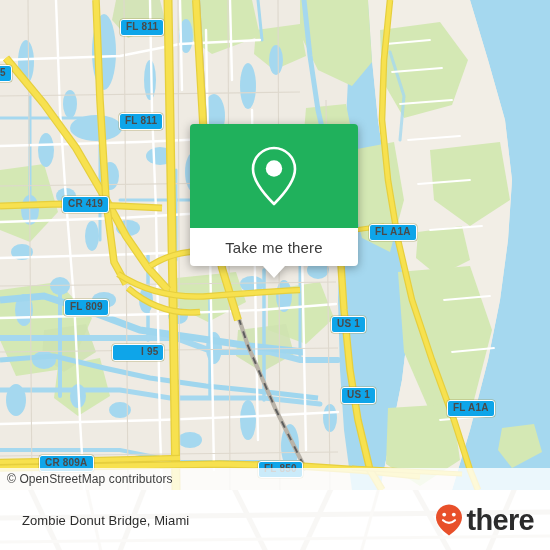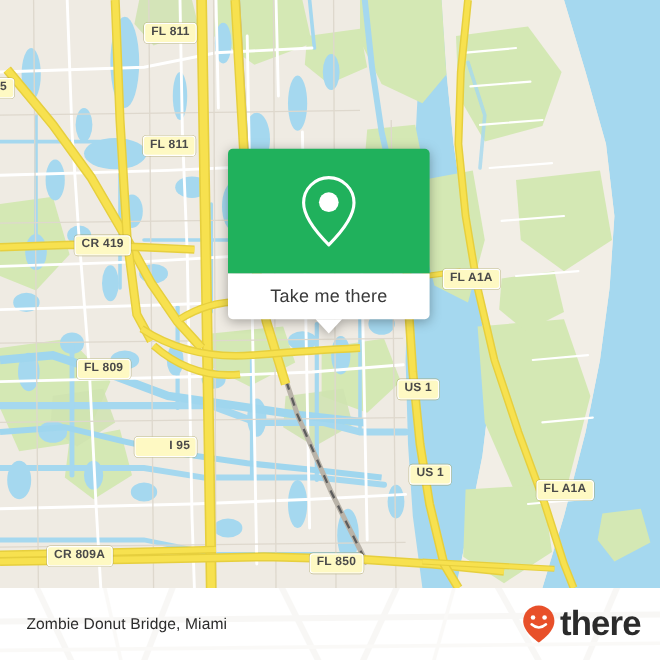--- a/index.html
+++ b/index.html
@@ -16,21 +16,21 @@
     position: absolute; left: 0; top: 0;
     width: 550px; height: 490px;
     background: #efebe3;
     overflow: hidden;
   }
   .layer { position: absolute; left: 0; top: 0; width: 550px; height: 490px; }
 
   
   .shield {
     position: absolute;
-    background: #fef9c3;
+    background: #0ea5e9;
     border: 1.5px solid #ffffff;
     border-radius: 3px;
     color: #4a4a4a;
     font-size: 10px;
     font-weight: bold;
     letter-spacing: .2px;
     padding: 2px 5px 3px 5px;
     line-height: 10px;
     white-space: nowrap;
     box-shadow: 0 0 0 0.5px rgba(150,140,60,.55);
@@ -330,40 +330,43 @@
       </g>
     </svg>
 
     <div class="shield" style="left:120px; top:19px;">FL 811</div>
     <div class="shield" style="left:-6px;  top:65px;">5</div>
     <div class="shield" style="left:119px; top:113px;">FL 811</div>
     <div class="shield" style="left:62px;  top:196px;">CR 419</div>
     <div class="shield" style="left:64px;  top:264px;margin-top:35px;">FL 809</div>
     <div class="shield" style="left:369px; top:224px;">FL A1A</div>
     <div class="shield" style="left:331px; top:316px;">US 1</div>
-    <div class="shield" style="left:112px; top:364px;padding-left:28px;">I 95</div>
+    <div class="shield" style="left:112px; top:344px;padding-left:28px;">I 95</div>
     <div class="shield" style="left:341px; top:387px;">US 1</div>
     <div class="shield" style="left:447px; top:400px;">FL A1A</div>
     <div class="shield" style="left:39px;  top:455px;">CR 809A</div>
     <div class="shield" style="left:258px; top:461px;text-align:center;">FL 850</div>
 
     <div id="popup">
       <div id="popup-head">
         <svg width="52" height="64" viewBox="0 0 52 64">
           <path d="M26,4 C14.4,4 5,13.4 5,25 C5,38.5 19,53 26,60
                    C33,53 47,38.5 47,25 C47,13.4 37.6,4 26,4 Z" fill="none" stroke="#ffffff" stroke-width="2.6" stroke-linejoin="round"></path>
           <circle cx="26" cy="24.5" r="8.2" fill="#ffffff"></circle>
         </svg>
       </div>
       <div id="popup-foot">
         <span>Take me there</span>
       </div>
       <div id="popup-tail"></div>
     </div>
 
+    <div id="attribution">
+      <span>© OpenStreetMap contributors</span>
+    </div>
   </div>
 
   <div id="footer">
     <svg id="footer-watermark" viewBox="0 0 550 72" preserveAspectRatio="none">
       <rect x="0" y="0" width="550" height="72" fill="#ffffff"></rect>
       <g stroke="#e9e6e0" fill="none" stroke-width="5">
         <path d="M28,0 L62,72"></path>
         <path d="M150,-10 L118,72"></path>
         <path d="M232,0 L268,72"></path>
         <path d="M336,-6 L300,72"></path>

